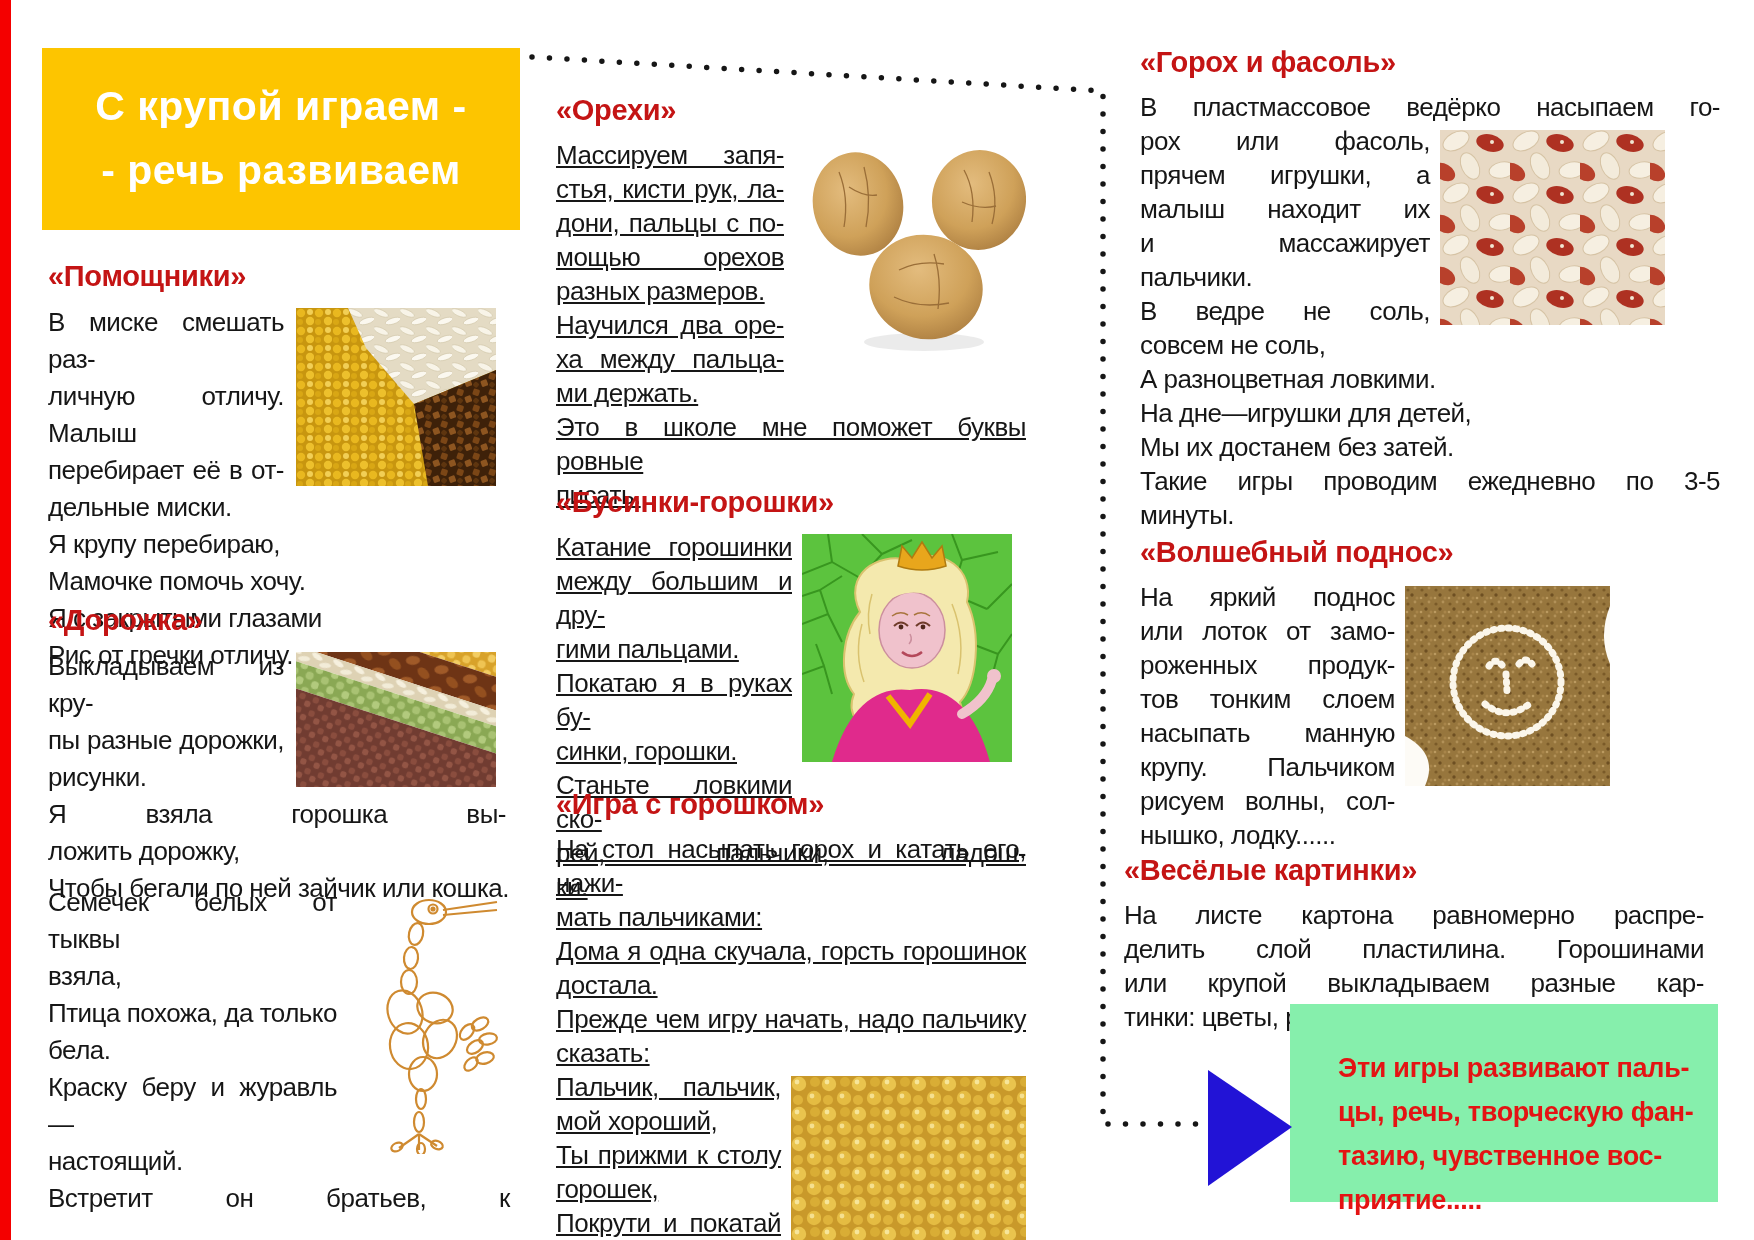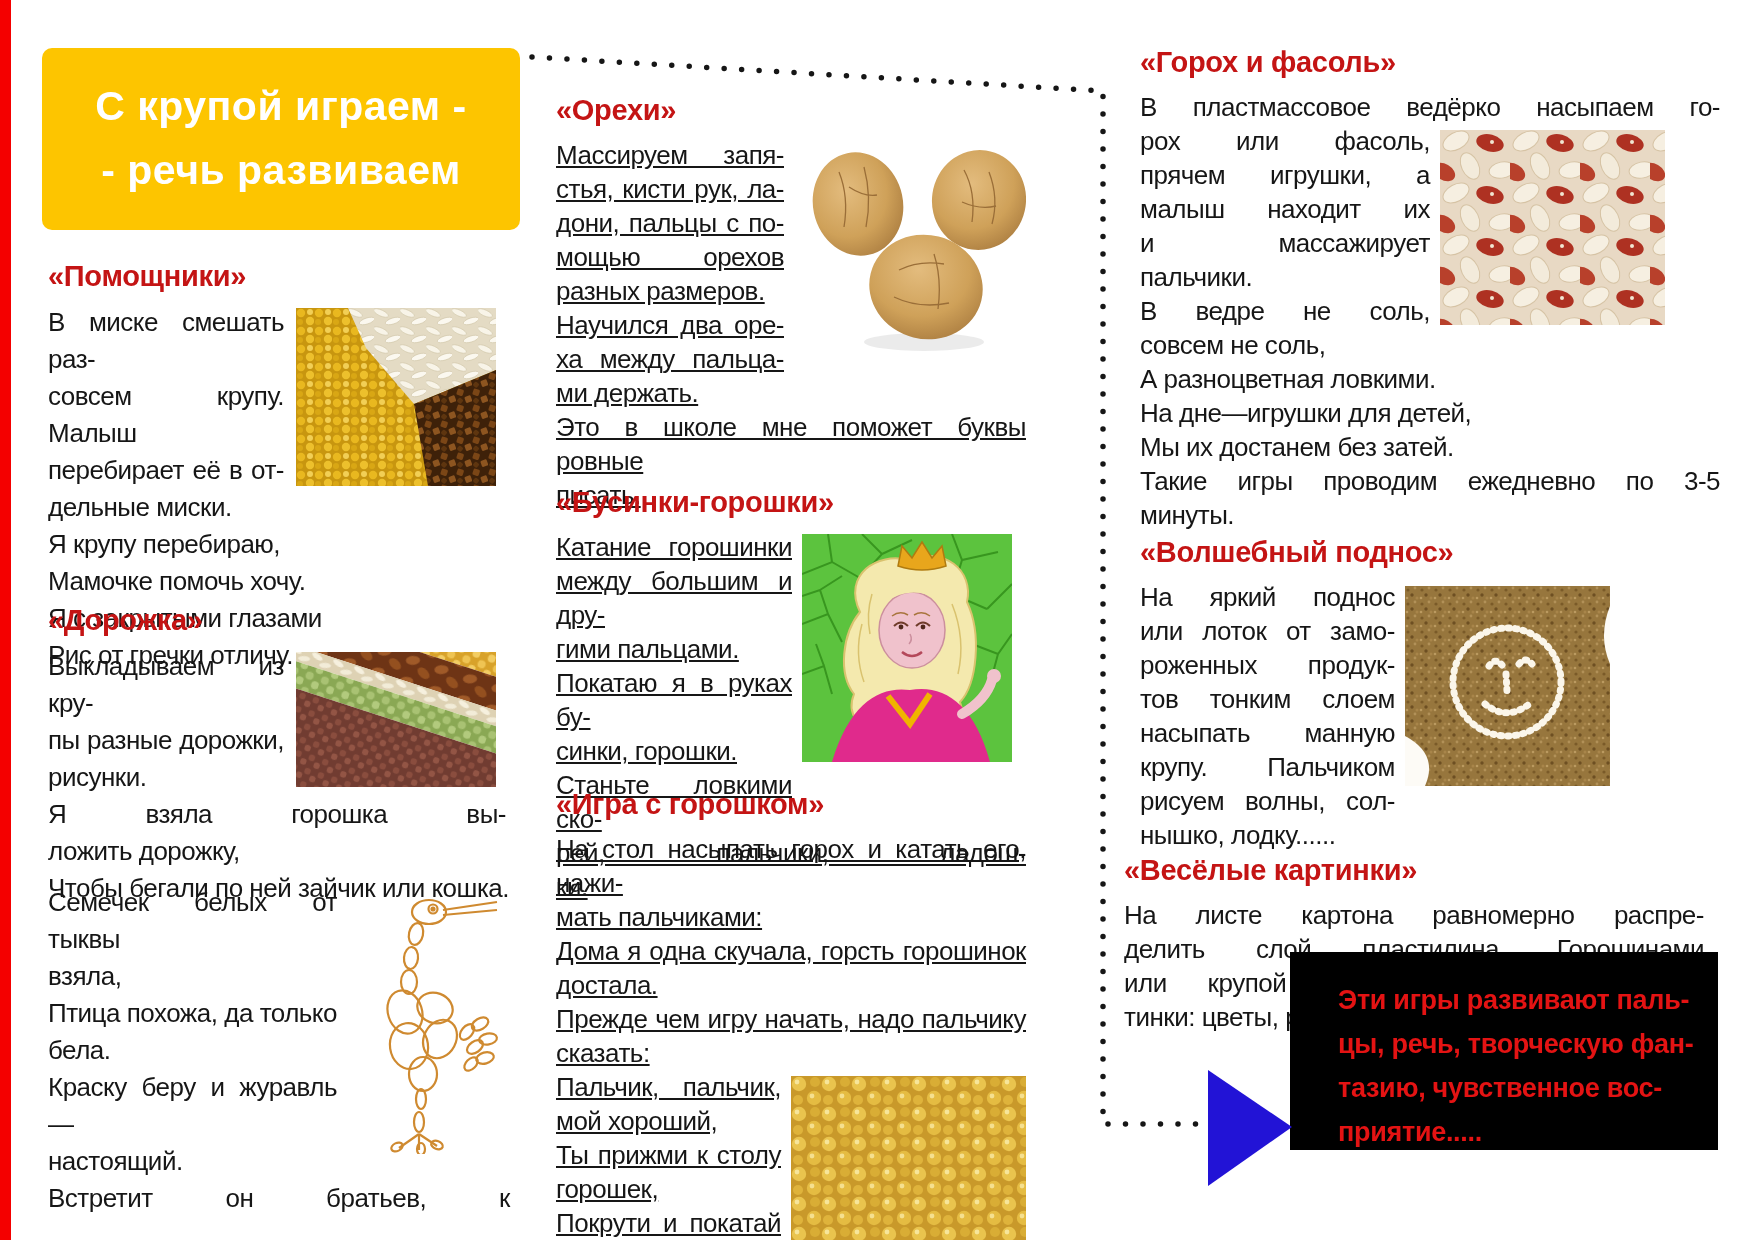--- a/index.html
+++ b/index.html
@@ -4,21 +4,21 @@
 <style>
   html,body{margin:0;padding:0;}
   body{
     width:1754px;height:1240px;position:relative;background:#ffffff;
     font-family:"Liberation Sans", sans-serif;overflow:hidden;color:#161616;
   }
   .stripe{position:absolute;left:0;top:0;width:11px;height:1240px;background:#f40000;}
   .titlebox{
     position:absolute;left:42px;top:48px;width:478px;height:182px;background:#fdc500;
     color:#ffffff;font-weight:bold;font-size:41px;line-height:64px;text-align:center;
-    padding-top:26px;box-sizing:border-box;letter-spacing:0.5px;border-radius:10px;
+    padding-top:26px;box-sizing:border-box;letter-spacing:0.5px;
   }
   .sec{position:absolute;}
   .h{font-size:29px;line-height:29px;font-weight:bold;color:#c41414;margin:0 0 13px 0;letter-spacing:-0.3px;}
   .ln{font-size:26px;letter-spacing:-0.5px;white-space:nowrap;}
   .left-col .ln{line-height:37px;}
   .mid-col .ln{line-height:34px;text-decoration:underline;}
   .right-col .ln{line-height:34px;}
   .j{text-align:justify;text-align-last:justify;white-space:normal;}
   .pimg{float:right;}
   .img-grains{width:200px;height:178px;margin:4px 10px 8px 12px;}
@@ -33,22 +33,22 @@
   #sec-pom{left:48px;top:262px;width:458px;}
   #sec-dor{left:48px;top:606px;width:458px;}
   #sec-zhu{left:48px;top:884px;width:462px;}
   #sec-ore{left:556px;top:96px;width:470px;}
   #sec-bus{left:556px;top:488px;width:470px;}
   #sec-igr{left:556px;top:790px;width:470px;}
   #sec-gor{left:1140px;top:48px;width:580px;}
   #sec-pod{left:1140px;top:538px;width:580px;}
   #sec-kar{left:1108px;top:856px;width:580px;margin-left:16px;}
   .fbox{
-    position:absolute;left:1290px;top:952px;width:428px;height:198px;background:#000000;
-    box-sizing:border-box;padding:26px 18px 0 48px;
+    position:absolute;left:1290px;top:1004px;width:428px;height:198px;background:#86efac;
+    box-sizing:border-box;padding:42px 18px 0 48px;
   }
   .fbox .ln{font-size:27px;font-weight:bold;color:#e41313;line-height:44px;letter-spacing:-0.3px;}
   .overlay{position:absolute;left:0;top:0;width:1754px;height:1240px;pointer-events:none;}
 </style>
 </head>
 <body>
 
 <svg width="0" height="0" style="position:absolute" aria-hidden="true">
 <defs>
   <pattern id="pMillet" width="18" height="18" patternUnits="userSpaceOnUse">
@@ -140,21 +140,21 @@
   <div>
     <div class="pimg img-grains">
       <svg viewBox="0 0 200 178" preserveAspectRatio="none">
         <rect width="200" height="178" fill="url(#pMillet)"></rect>
         <polygon points="52,0 200,0 200,62 118,96 70,40" fill="url(#pRice)"></polygon>
         <polygon points="200,62 118,96 132,178 200,178" fill="url(#pBuck)"></polygon>
       </svg>
     </div>
     <div>
         <div class="ln j">В миске смешать раз-</div>
-        <div class="ln j">совсем крупу. Малыш</div>
+        <div class="ln j">личную отличу. Малыш</div>
         <div class="ln j">перебирает её в от-</div>
         <div class="ln">дельные миски.</div>
         <div class="ln">Я крупу перебираю,</div>
         <div class="ln">Мамочке помочь хочу.</div>
         <div class="ln">Я с закрытыми глазами</div>
         <div class="ln">Рис от гречки отличу.</div>
       </div>
   </div>
 </div>
 

